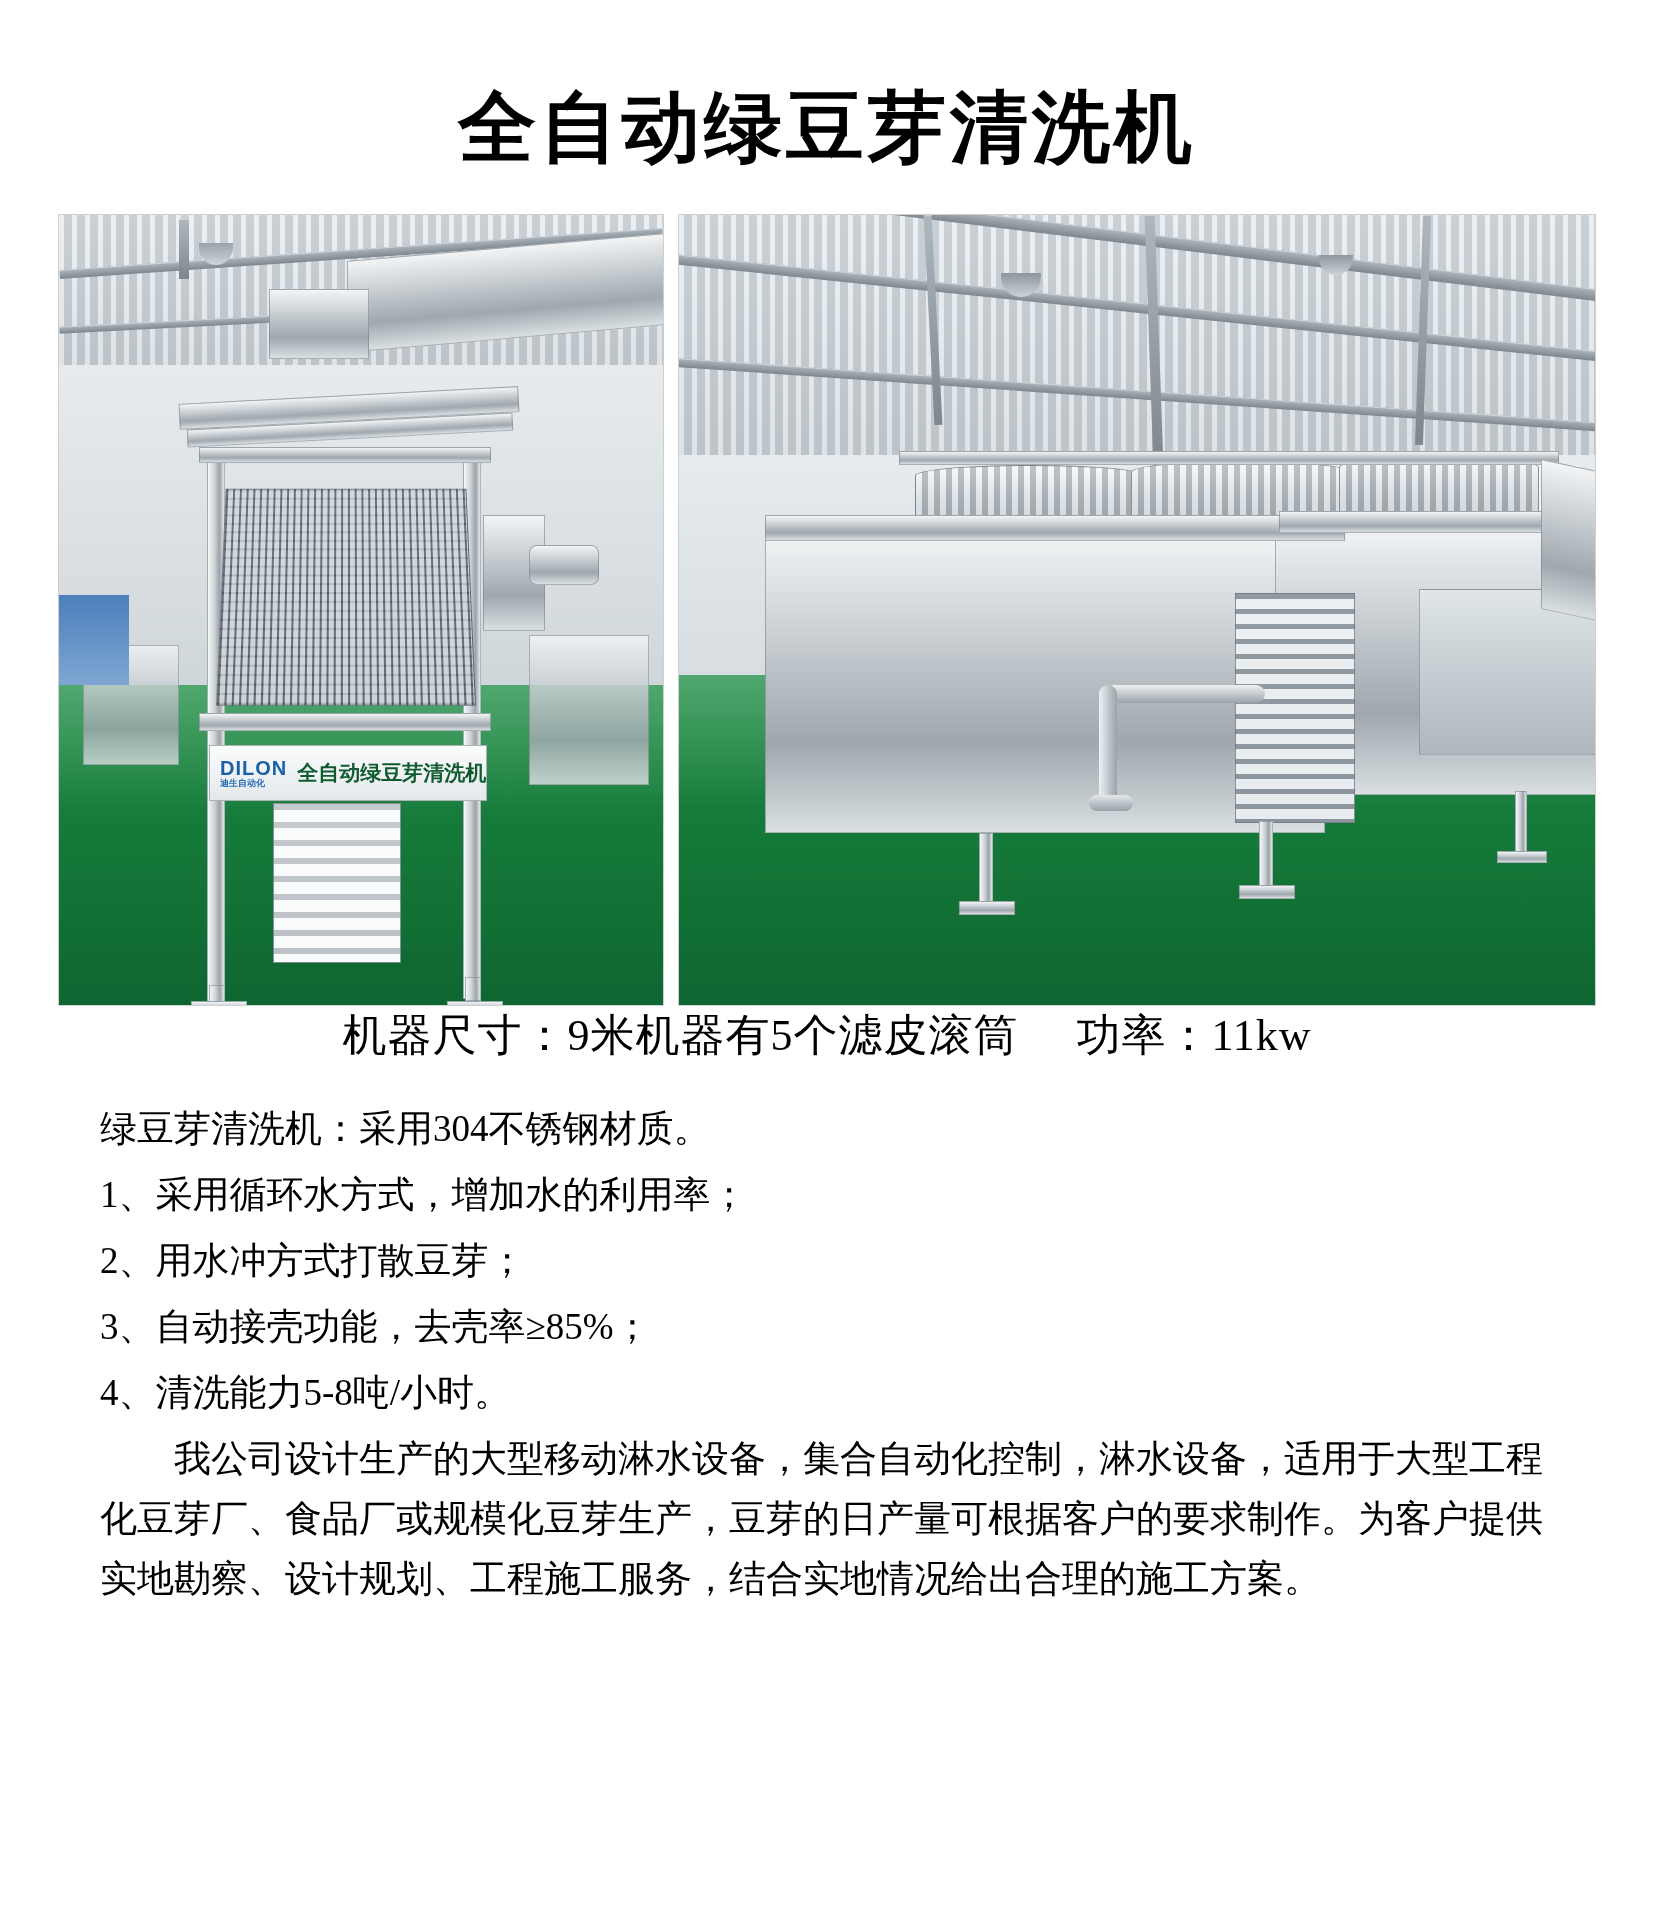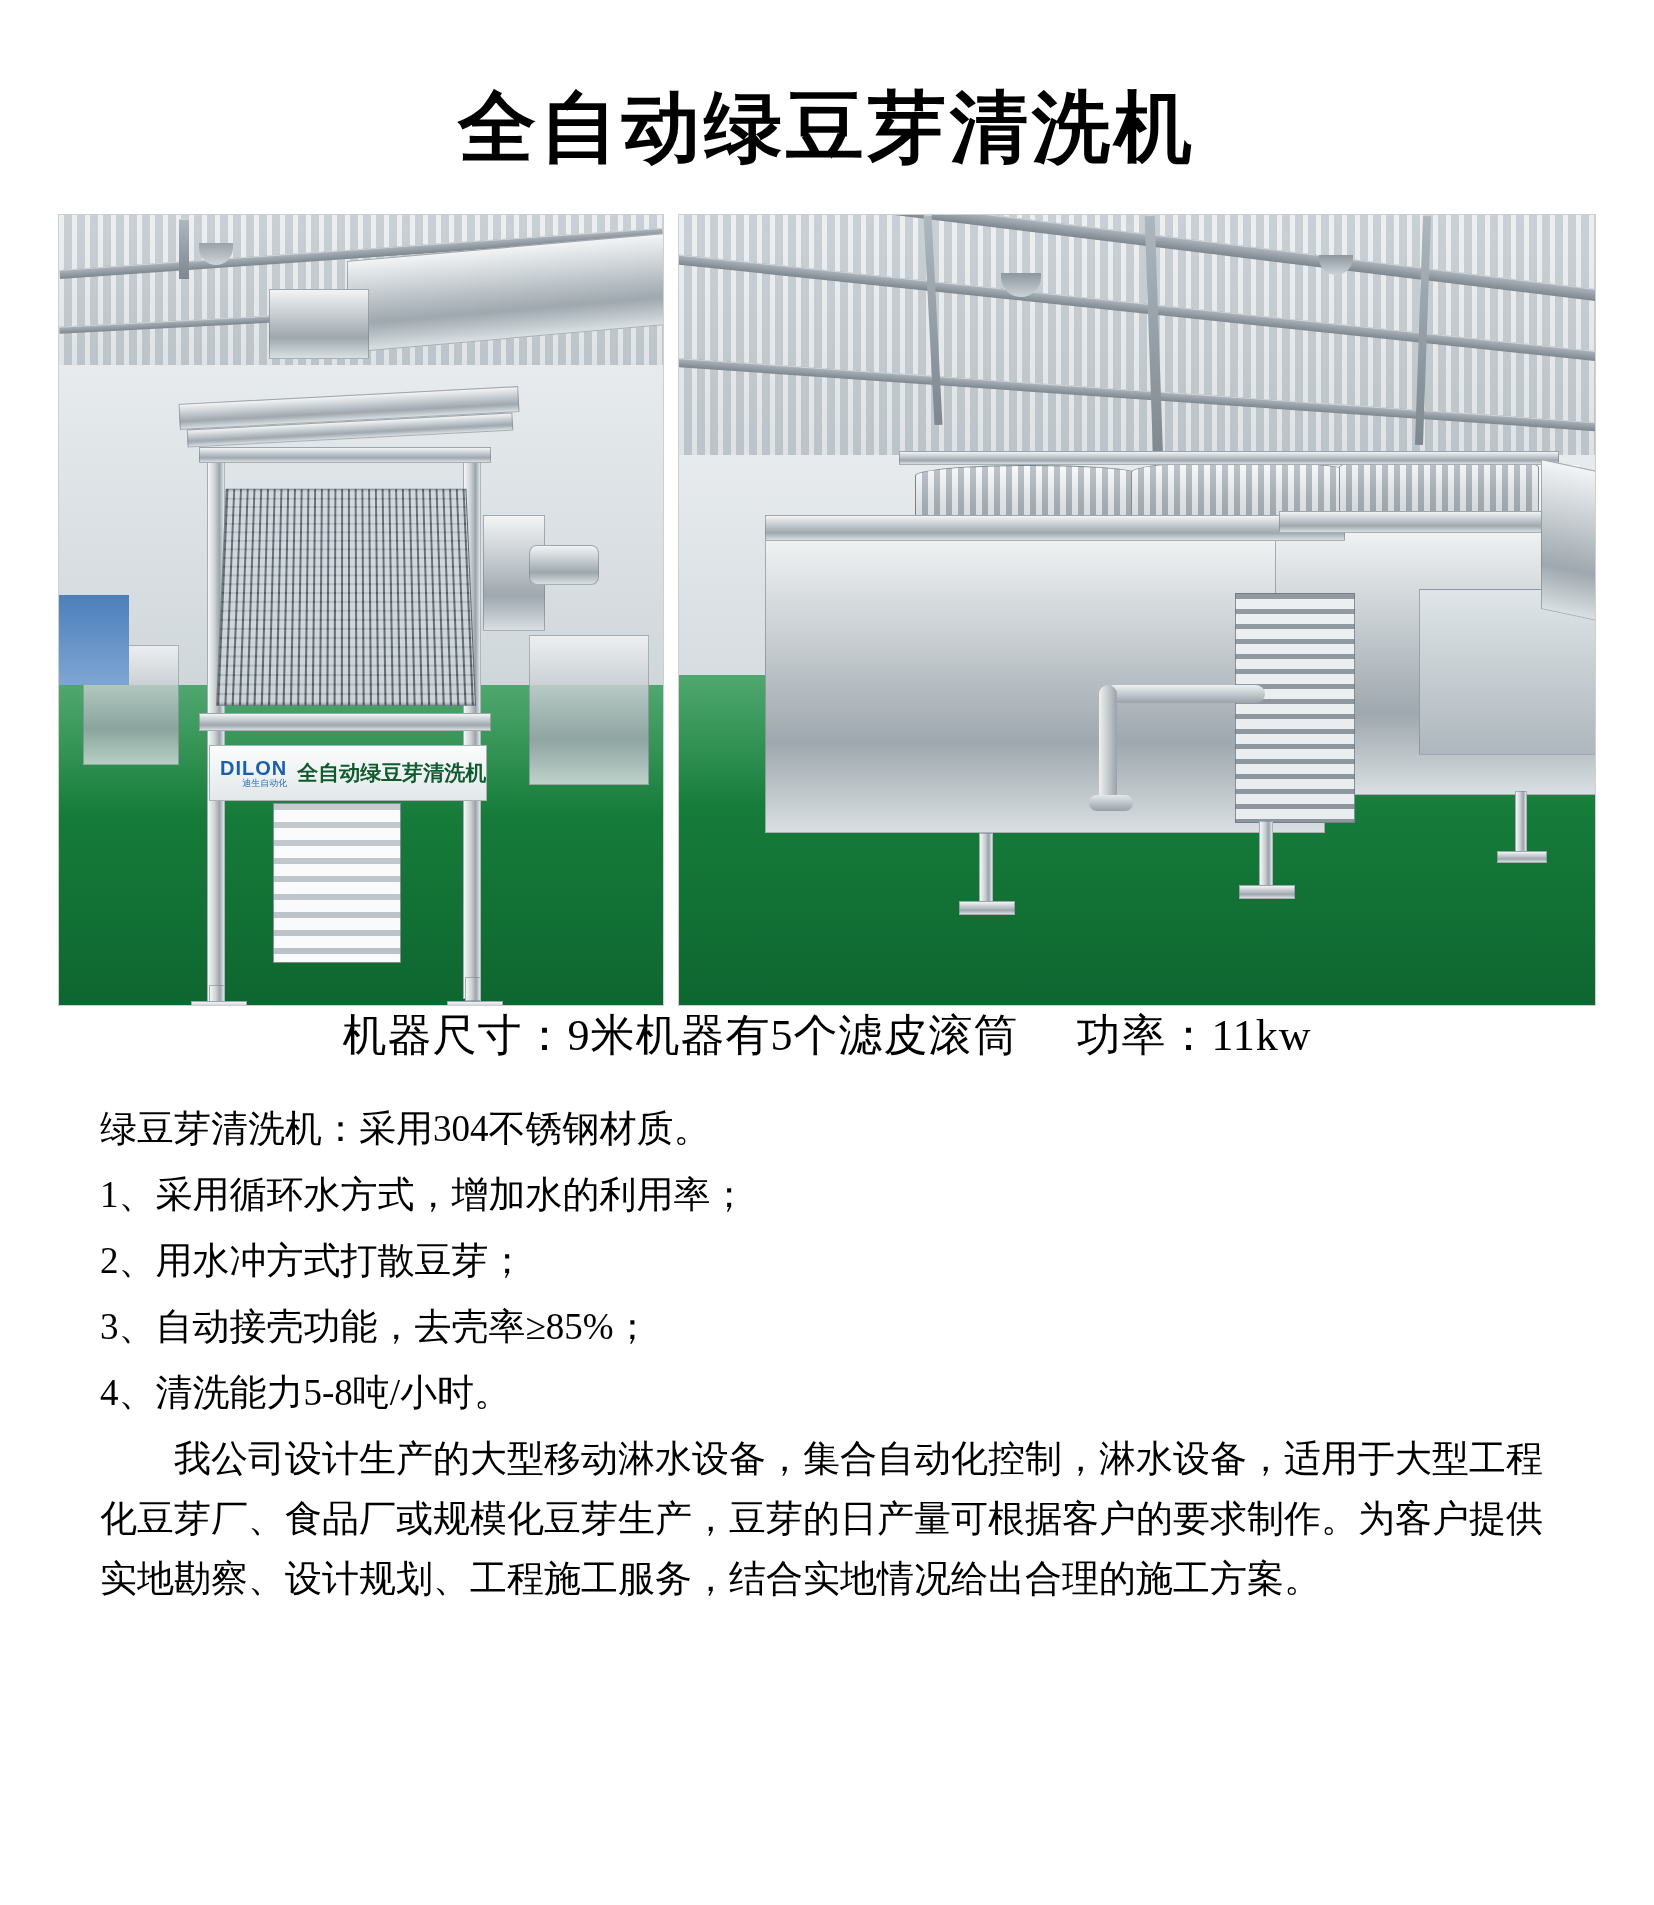--- a/index.html
+++ b/index.html
@@ -40,21 +40,20 @@
     display: flex;
     gap: 14px;
     padding: 48px 58px 0 58px;
     box-sizing: border-box;
   }
   .photo {
     position: relative;
     overflow: hidden;
     border: 1px solid #cfcfcf;
     background: #f97316;
-    text-align: right;
   }
   .photo-left  { width: 604px; height: 790px; }
   .photo-right { width: 916px; height: 790px; }
 
   
   .roof {
     position: absolute; left: 0; right: 0; top: 0;
     background:
       repeating-linear-gradient(90deg, rgba(255,255,255,.55) 0 5px, rgba(190,198,204,.55) 5px 13px),
       linear-gradient(180deg, #d7dde1 0%, #b8c1c7 100%);
@@ -130,21 +129,21 @@
   }
   .brand {
     font-family: "Liberation Sans", "DejaVu Sans", sans-serif;
     color: #1b5fa8;
     line-height: 1.05;
   }
   .brand .brand-main {
     font-size: 20px; font-weight: bold; letter-spacing: 1px;
   }
   .brand .brand-sub {
-    font-size: 9px; letter-spacing: 0px; color: #2a6cb4;
+    font-size: 9px; letter-spacing: 0px; color: #2a6cb4; font-weight: bold;
   }
   .plate-text {
     font-family: "Liberation Sans", "DejaVu Sans", sans-serif;
     font-size: 21px;
     font-weight: bold;
     color: #0f5a2f;
     white-space: nowrap;
   }
 
   

